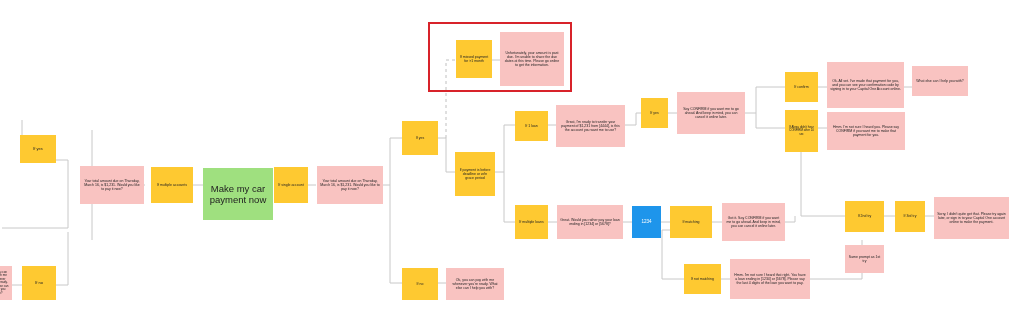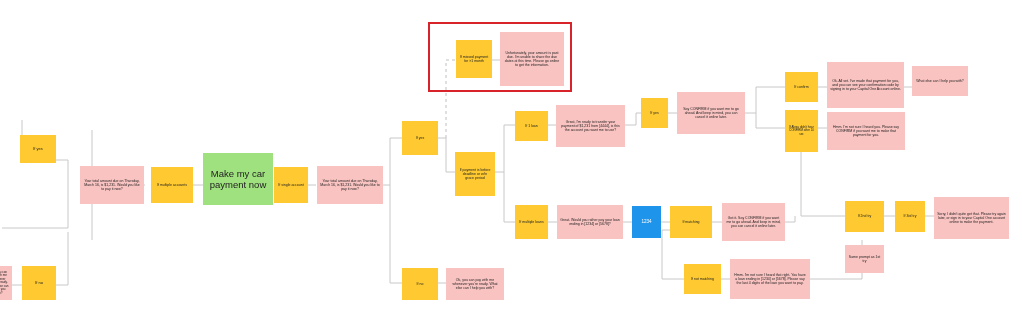--- a/index.html
+++ b/index.html
@@ -164,21 +164,21 @@
   </div>
 
   <div class="node n-pink" style="left:80px;top:166px;width:64px;height:38px;">
     <span class="lbl fs35">Your total amount due on Thursday, March 16, is $1,231. Would you like to pay it now?</span>
   </div>
 
   <div class="node n-yellow" style="left:151px;top:167px;width:42px;height:36px;">
     <span class="lbl fs35">If multiple accounts</span>
   </div>
 
-  <div class="node n-green" style="left:203px;top:153px;width:70px;height:52px;">
+  <div class="node n-green" style="left:203px;top:168px;width:70px;height:52px;">
     <span class="lbl fs9">Make my car payment now</span>
   </div>
 
   <div class="node n-yellow" style="left:274px;top:167px;width:34px;height:36px;">
     <span class="lbl fs35">If single account</span>
   </div>
 
   <div class="node n-pink" style="left:317px;top:166px;width:66px;height:38px;">
     <span class="lbl fs35">Your total amount due on Thursday, March 16, is $1,231. Would you like to pay it now?</span>
   </div>

